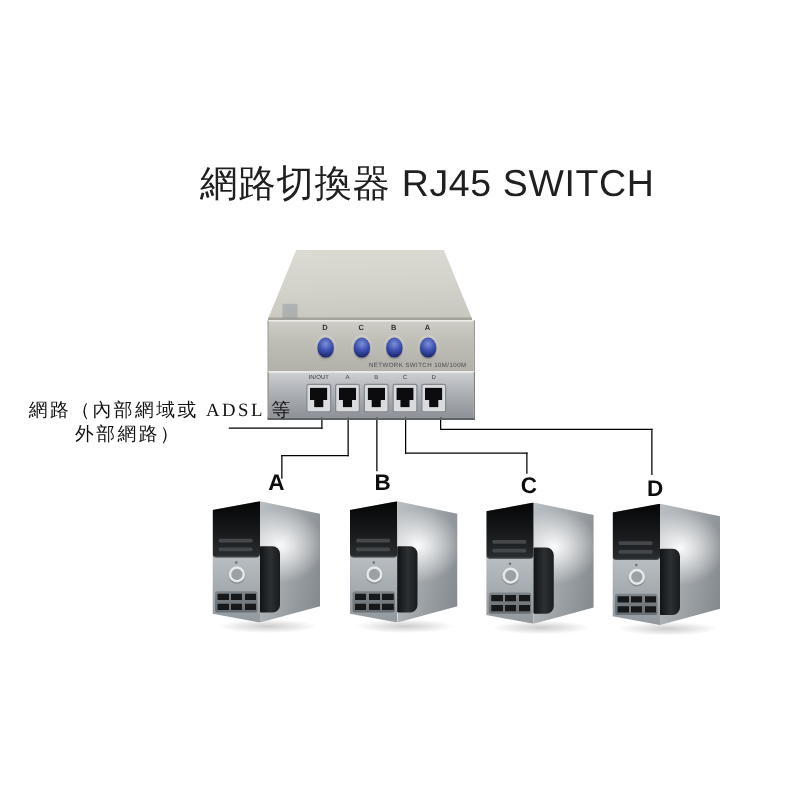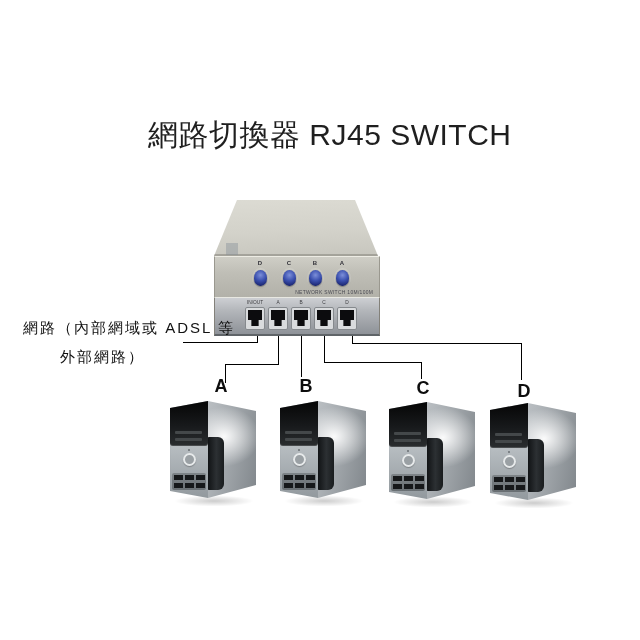--- a/index.html
+++ b/index.html
@@ -1,20 +1,20 @@
 <!DOCTYPE html>
 <html><head>
 <meta charset="utf-8">
 <style>
   html,body{margin:0;padding:0;background:#fff;}
   .canvas{position:relative;width:640px;height:640px;background:#ffffff;overflow:hidden;
           font-family:"Liberation Sans",sans-serif;}
 
   
-  .title{position:absolute;left:144px;top:111px;margin:4px;font-size:30px;font-weight:400;
+  .title{position:absolute;left:144px;top:111px;margin:16px;font-size:30px;font-weight:400;
          color:#1f1f1f;letter-spacing:0.5px;white-space:nowrap;}
 
   
   .watermark{position:absolute;left:226px;top:243px;font-size:23px;font-weight:bold;
              color:rgba(160,168,175,0.45);letter-spacing:2px;display:flex;align-items:center;
              gap:6px;z-index:6;pointer-events:none;}
   .wm-square{width:12px;height:12px;background:rgba(130,140,150,0.40);display:inline-block;}
 
   
   .switch{position:absolute;left:214px;top:200px;width:164px;z-index:2;}
@@ -41,23 +41,23 @@
               white-space:nowrap;}
   .port{margin:1px auto 0;width:20px;height:23px;background:#d9dbdd;border:1px solid #85898d;
         border-radius:2px;box-sizing:border-box;display:flex;align-items:flex-start;justify-content:center;}
   .jack{margin-top:2px;width:14px;height:16px;background:#0c0c0e;
         clip-path:polygon(0 0,100% 0,100% 62%,76% 62%,76% 100%,24% 100%,24% 62%,0 62%);}
 
   
   .wire{position:absolute;background:#000;z-index:1;}
 
   
-  .note{position:absolute;left:23px;top:319px;font-family:Liberation Sans, sans-serif;
+  .note{position:absolute;left:23px;top:319px;font-family:Liberation Serif, serif;
         font-size:15px;color:#111;letter-spacing:2px;white-space:nowrap;z-index:3;}
-  .note-l2{margin-top:10px;padding-left:37px;}
+  .note-l2{padding-left:37px;}
 
   
   .pc-label{position:absolute;width:20px;text-align:center;font-size:18px;font-weight:bold;
             color:#0d0d0d;z-index:3;}
 
   
   .pc{position:absolute;width:92px;height:107px;z-index:2;}
   .pc-shadow{position:absolute;left:4px;top:97px;width:86px;height:12px;
              background:radial-gradient(ellipse at 50% 50%,rgba(0,0,0,0.20) 0%,rgba(0,0,0,0) 65%);}
   .pc-side{position:absolute;inset:0;clip-path:polygon(41px 3px,89px 13px,89px 87px,41px 100px);

